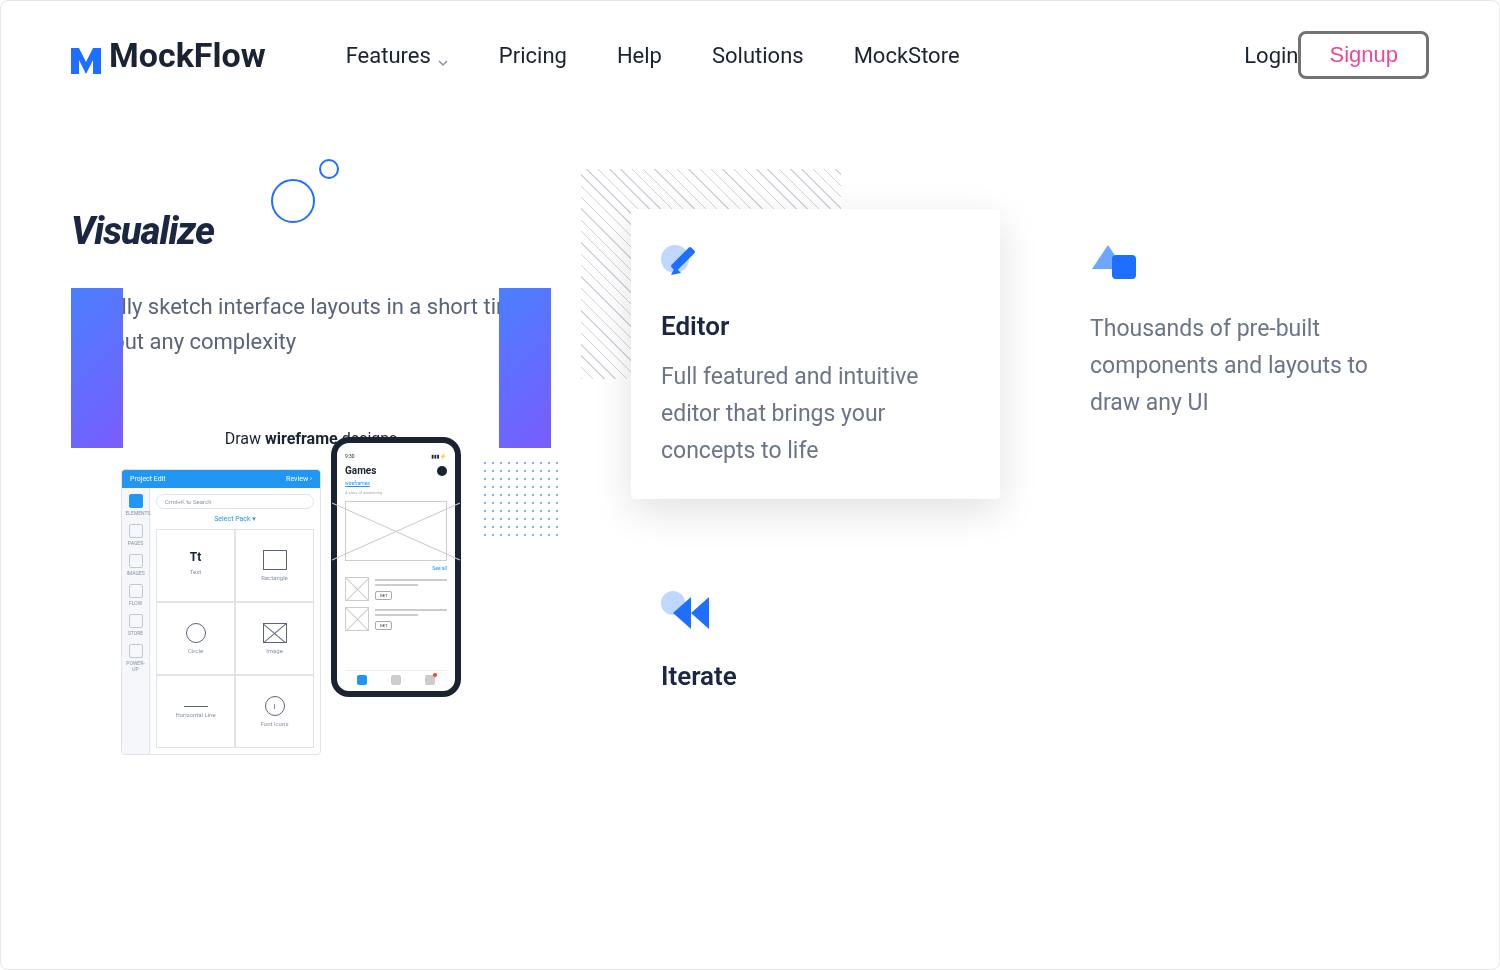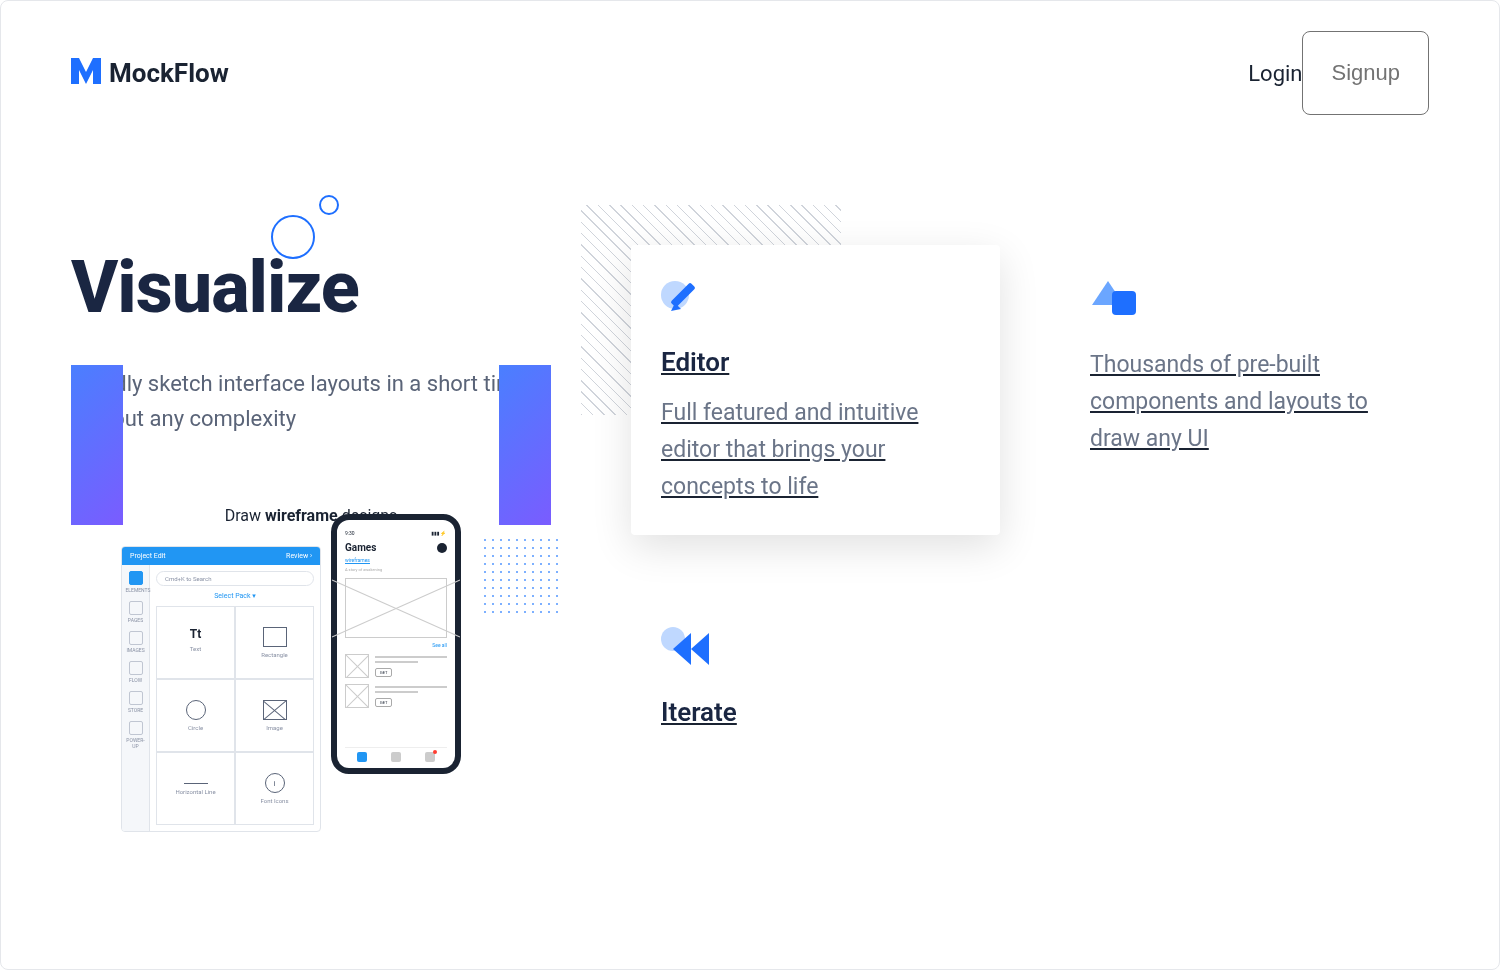--- a/index.html
+++ b/index.html
@@ -14,23 +14,23 @@
   border-radius: 8px;
 }
 .header {
   display: flex;
   align-items: center;
   padding: 30px 70px;
   gap: 40px;
 }
 .logo {
   display: flex;
-  align-items: flex-start;
+  align-items: center;
   gap: 8px;
-  font-size: 26px;
+  font-size: 34px;
   font-weight: 700;
   color: #1a2332;
 }
 .logo-icon {
   width: 30px;
   height: 26px;
   position: relative;
 }
 .nav {
   display: flex;
@@ -55,24 +55,24 @@
   display: flex;
   align-items: center;
 }
 .login {
   font-size: 22px;
   color: #1a2332;
   cursor: pointer;
 }
 .signup {
   font-size: 22px;
-  color: #737373;
-  border: 1px solid #737373;
+  color: #ec4899;
+  border: 3px solid #737373;
   border-radius: 8px;
-  padding: 28px 28px;
+  padding: 8px 28px;
   cursor: pointer;
   background: #fff;
 }
 .main {
   display: flex;
   padding: 100px 70px 0 70px;
   gap: 80px;
 }
 .left-col {
   width: 480px;
@@ -95,23 +95,24 @@
 .bubble2 {
   position: absolute;
   width: 20px;
   height: 20px;
   border: 2.5px solid #1e6fff;
   border-radius: 50%;
   top: 0;
   left: 48px;
 }
 .hero-title {
-  font-size: 72px;
+  font-size: 38px;
   font-weight: 800;
   color: #1a2642;
+  font-style: italic;
   letter-spacing: -1px;
   margin-bottom: 36px;
 }
 .hero-sub {
   font-size: 22px;
   color: #5a6478;
   line-height: 1.6;
   max-width: 460px;
 }
 .mock-area {
@@ -355,21 +356,20 @@
   content:'';
   position:absolute;
   top:-2px;right:-2px;
   width:4px;height:4px;
   background:#ff3b30;
   border-radius:50%;
 }
 .right-col {
   flex: 1;
   position: relative;
-  text-decoration: underline;
 }
 .hatch-bg {
   position: absolute;
   top: -40px;
   left: -50px;
   width: 260px;
   height: 210px;
   background-image: repeating-linear-gradient(45deg, #d0d4db 0, #d0d4db 1px, transparent 1px, transparent 8px);
 }
 .cards-grid {
@@ -409,20 +409,34 @@
 
 <header class="header">
   <div class="logo">
     <span class="logo-icon">
       <svg viewBox="0 0 30 26">
           <path d="M0 0 L8 0 L15 14 L22 0 L30 0 L30 26 L22 26 L22 12 L15 26 L8 12 L8 26 L0 26 Z" fill="#1e6fff"></path>
         </svg>
     </span>
     <span>MockFlow</span>
   </div>
+  <nav class="nav">
+    <div class="nav-item">
+      <span>Features</span>
+      <span class="chevron-down">
+        <svg viewBox="0 0 12 12">
+            <path d="M2 4 L6 8 L10 4" stroke="#8a92a5" stroke-width="1.5" fill="none"></path>
+          </svg>
+      </span>
+    </div>
+    <div class="nav-item">Pricing</div>
+    <div class="nav-item">Help</div>
+    <div class="nav-item">Solutions</div>
+    <div class="nav-item">MockStore</div>
+  </nav>
   <div class="header-right">
     <div class="login">Login</div>
     <button class="signup">Signup</button>
   </div>
 </header>
 
 <div class="main">
   <div class="left-col">
     <div class="bubbles">
       <div class="bubble1"></div>

